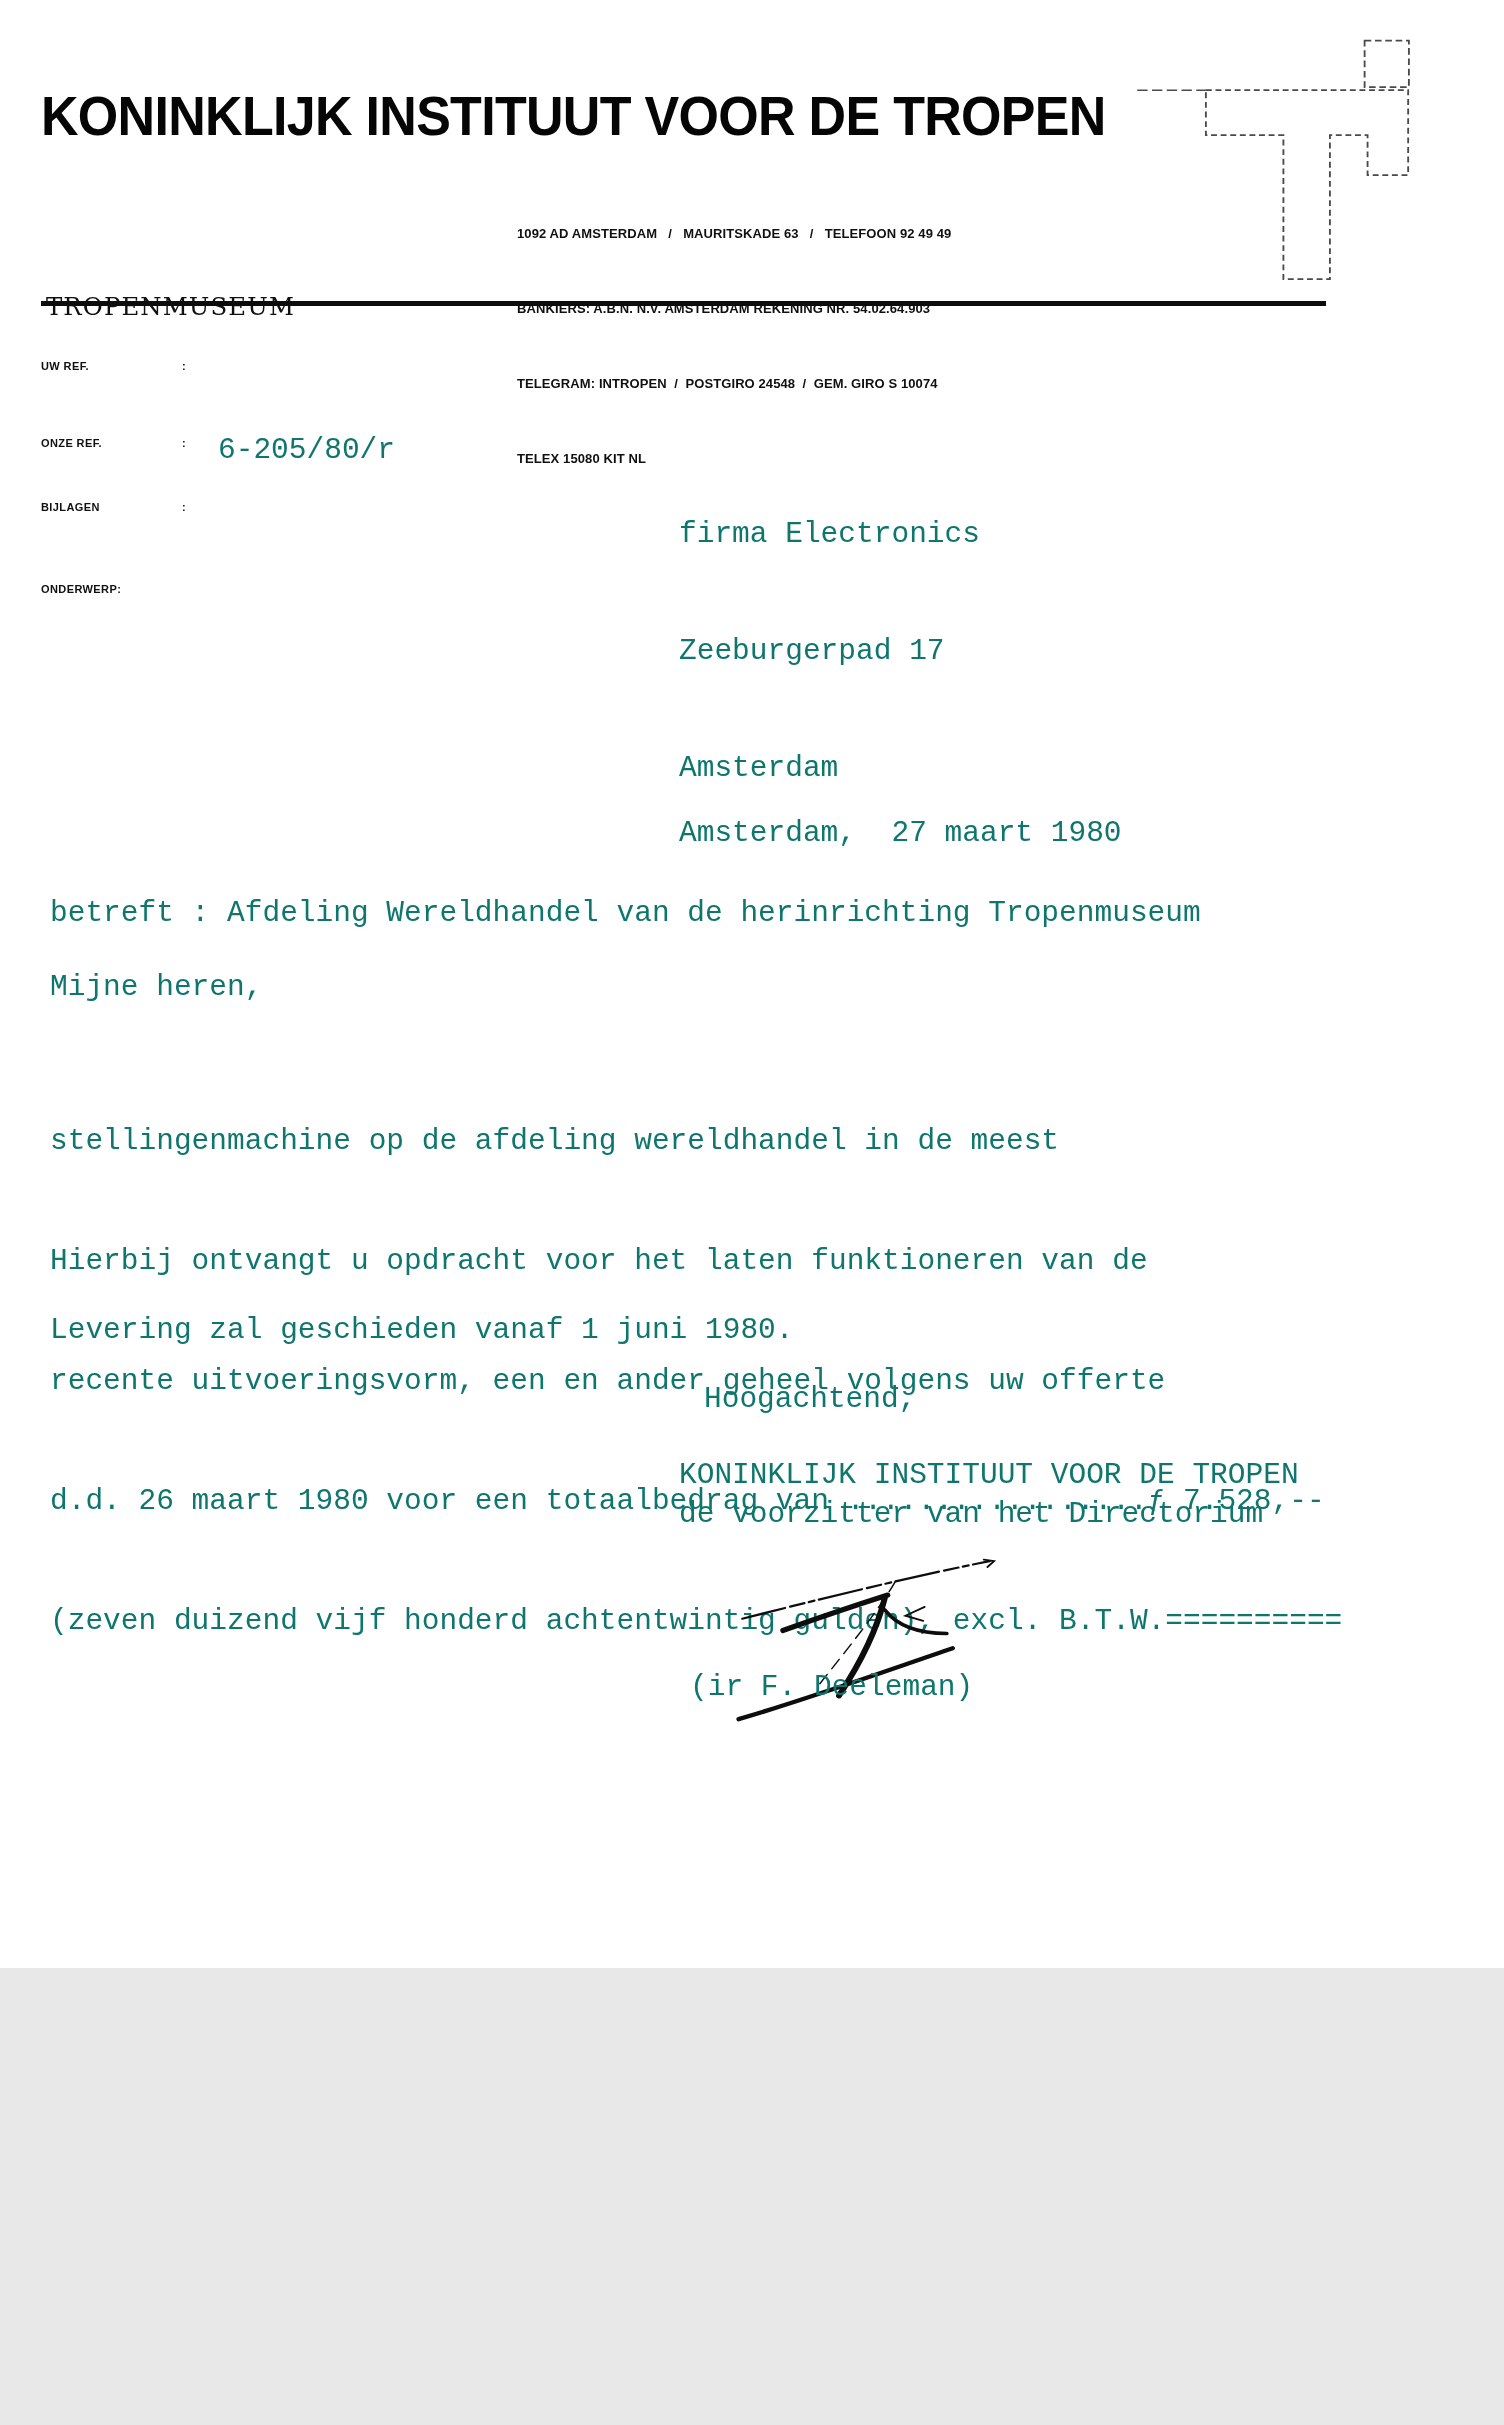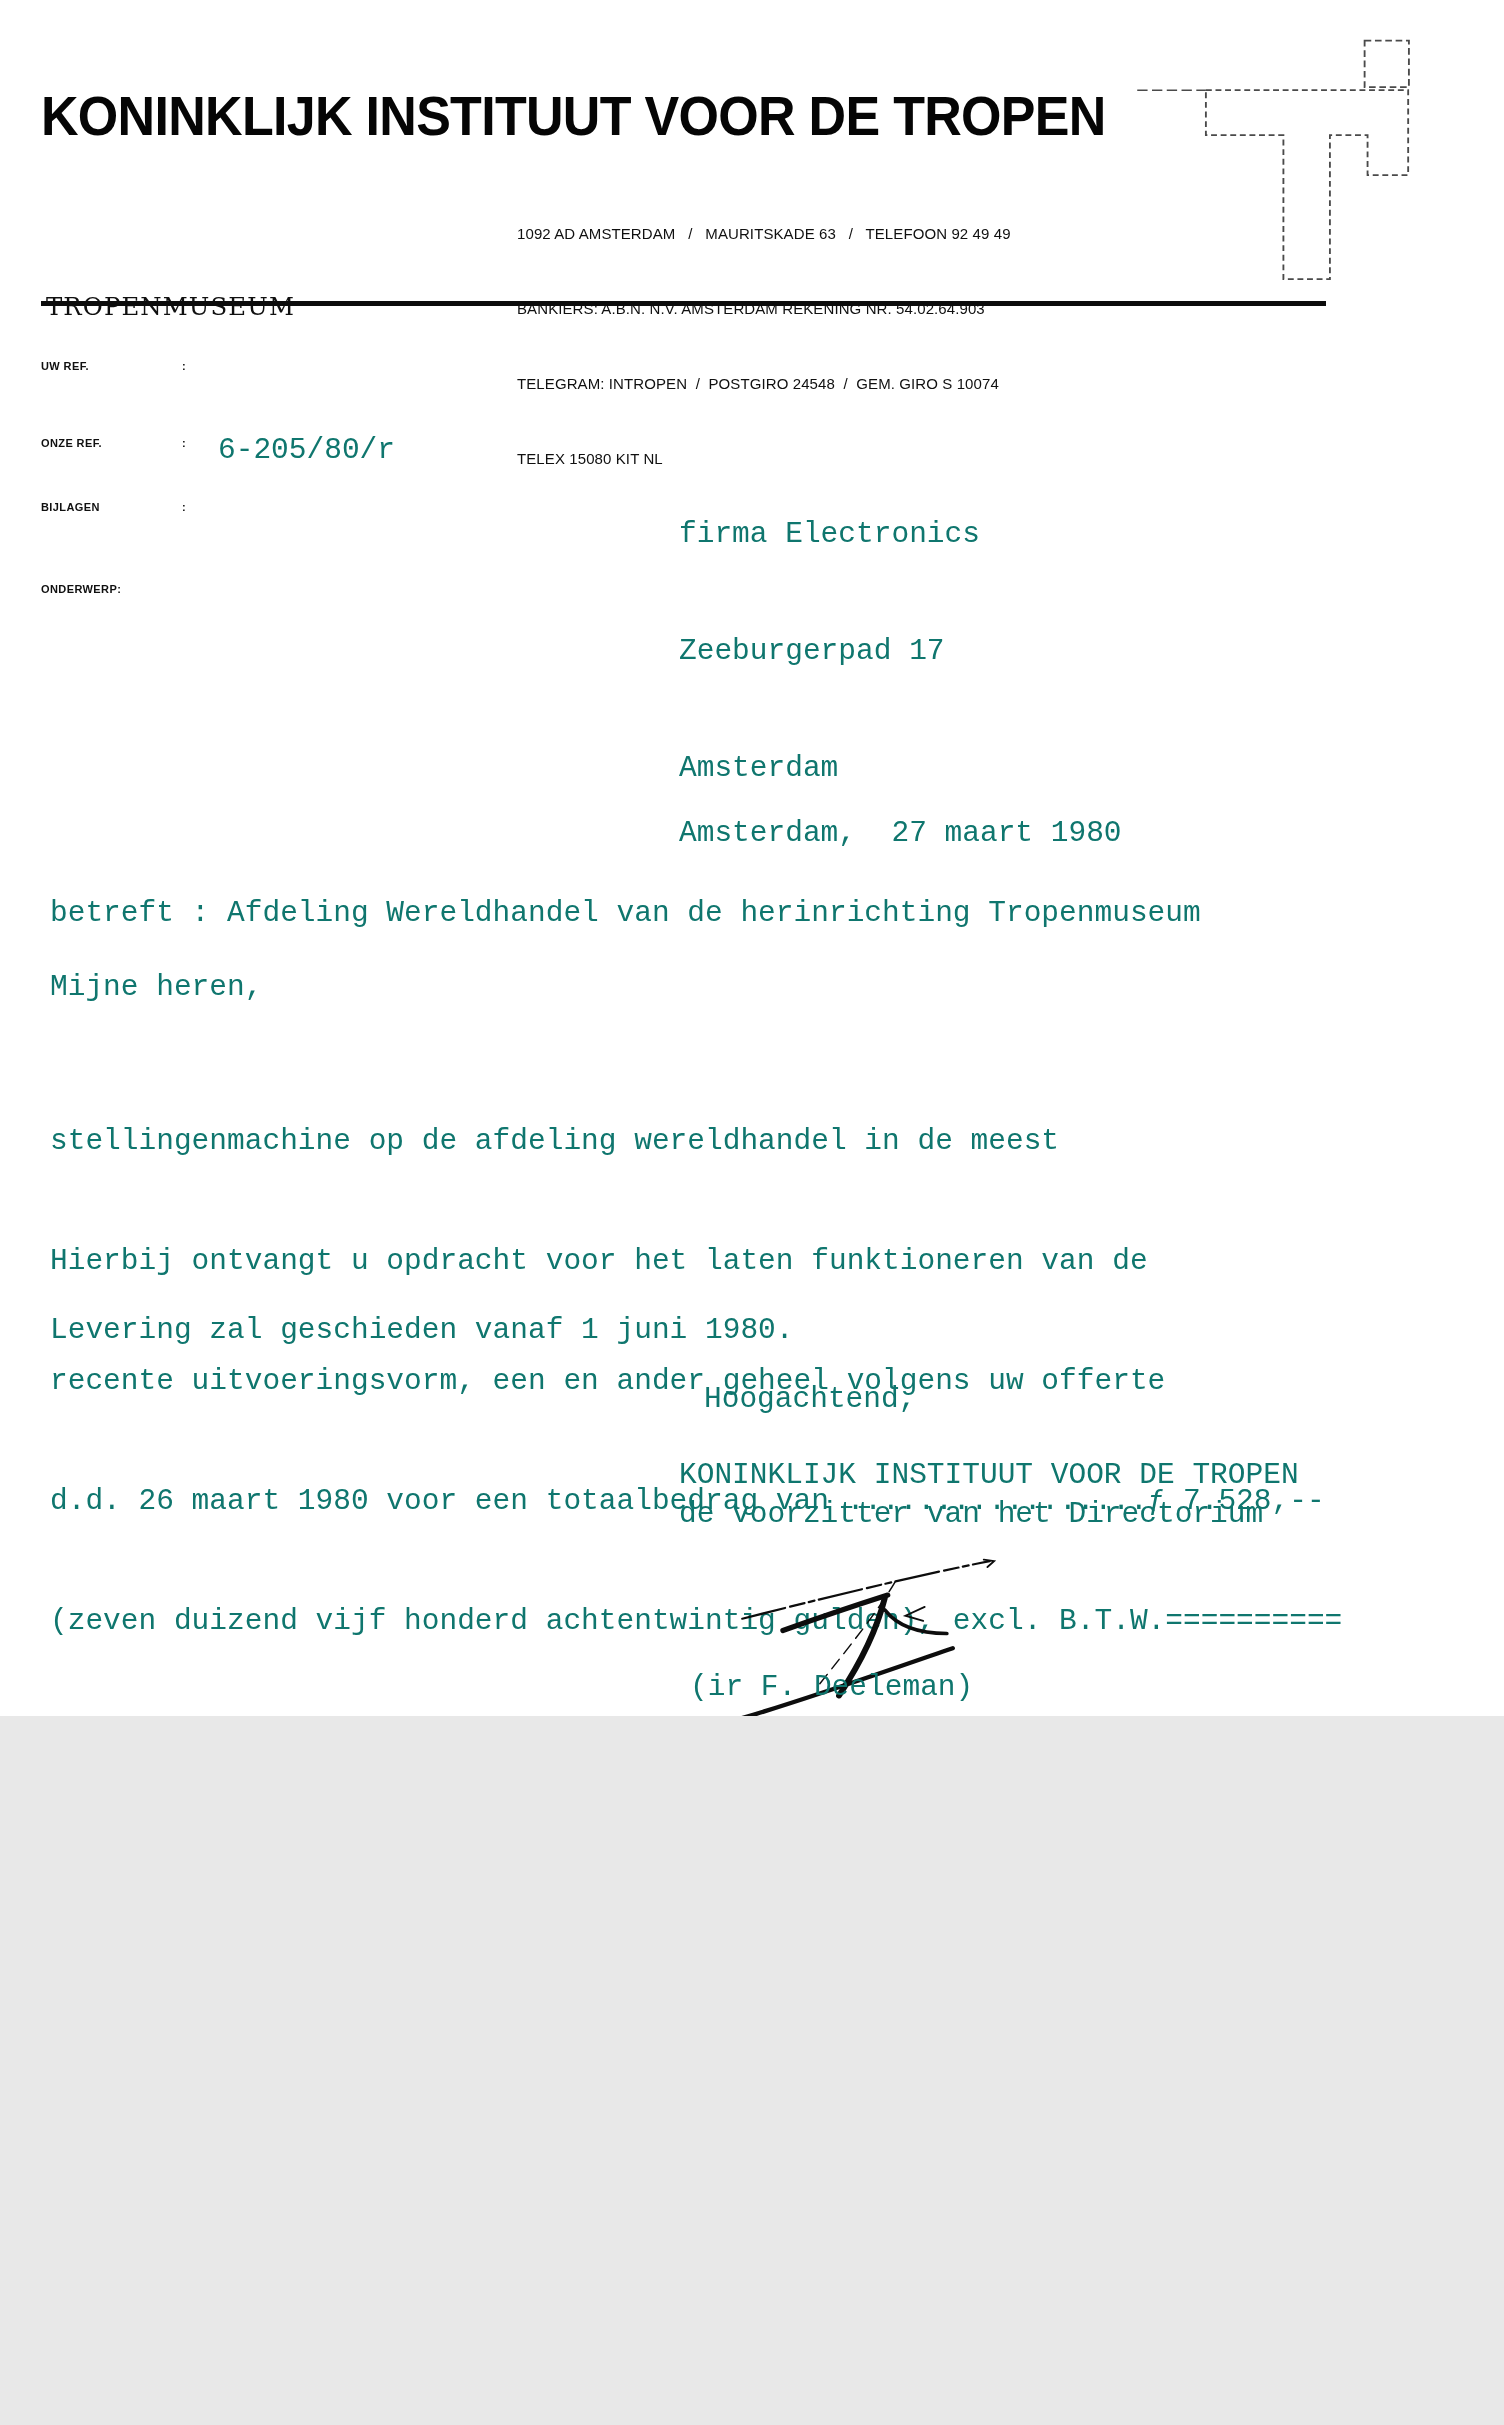--- a/index.html
+++ b/index.html
@@ -1,39 +1,39 @@
 <!DOCTYPE html>
 <html style="font-size:11.8px"><head>
 <meta charset="utf-8">
 <style>
   * { margin:0; padding:0; box-sizing:border-box; }
   html,body { background:#e8e8e8; }
   .page {
     position:relative;
-    width:1505px; height:1716px;
+    width:1505px; height:1968px;
     background:#ffffff;
     color:#0a0a0a;
     overflow:hidden;
     font-family:"Liberation Sans", sans-serif;
   }
   .abs { position:absolute; }
   .title {
     font-family:"Liberation Sans", sans-serif;
     font-weight:bold;
     font-size:52px;
     letter-spacing:-0.7px;
     transform:scaleY(1.08);
     transform-origin:left top;
     color:#050505;
     white-space:nowrap;
   }
   .contact {
     font-family:"Liberation Sans", sans-serif;
-    font-weight:normal;
-    font-size:15px;
+    font-weight:bold;
+    font-size:13px;
     line-height:25px;
     letter-spacing:0.1px;
     color:#101010;
     white-space:pre;
   }
   .museum {
     font-family:"DejaVu Serif", serif;
     font-size:24.4px;
     letter-spacing:1.1px;
     color:#101010;

